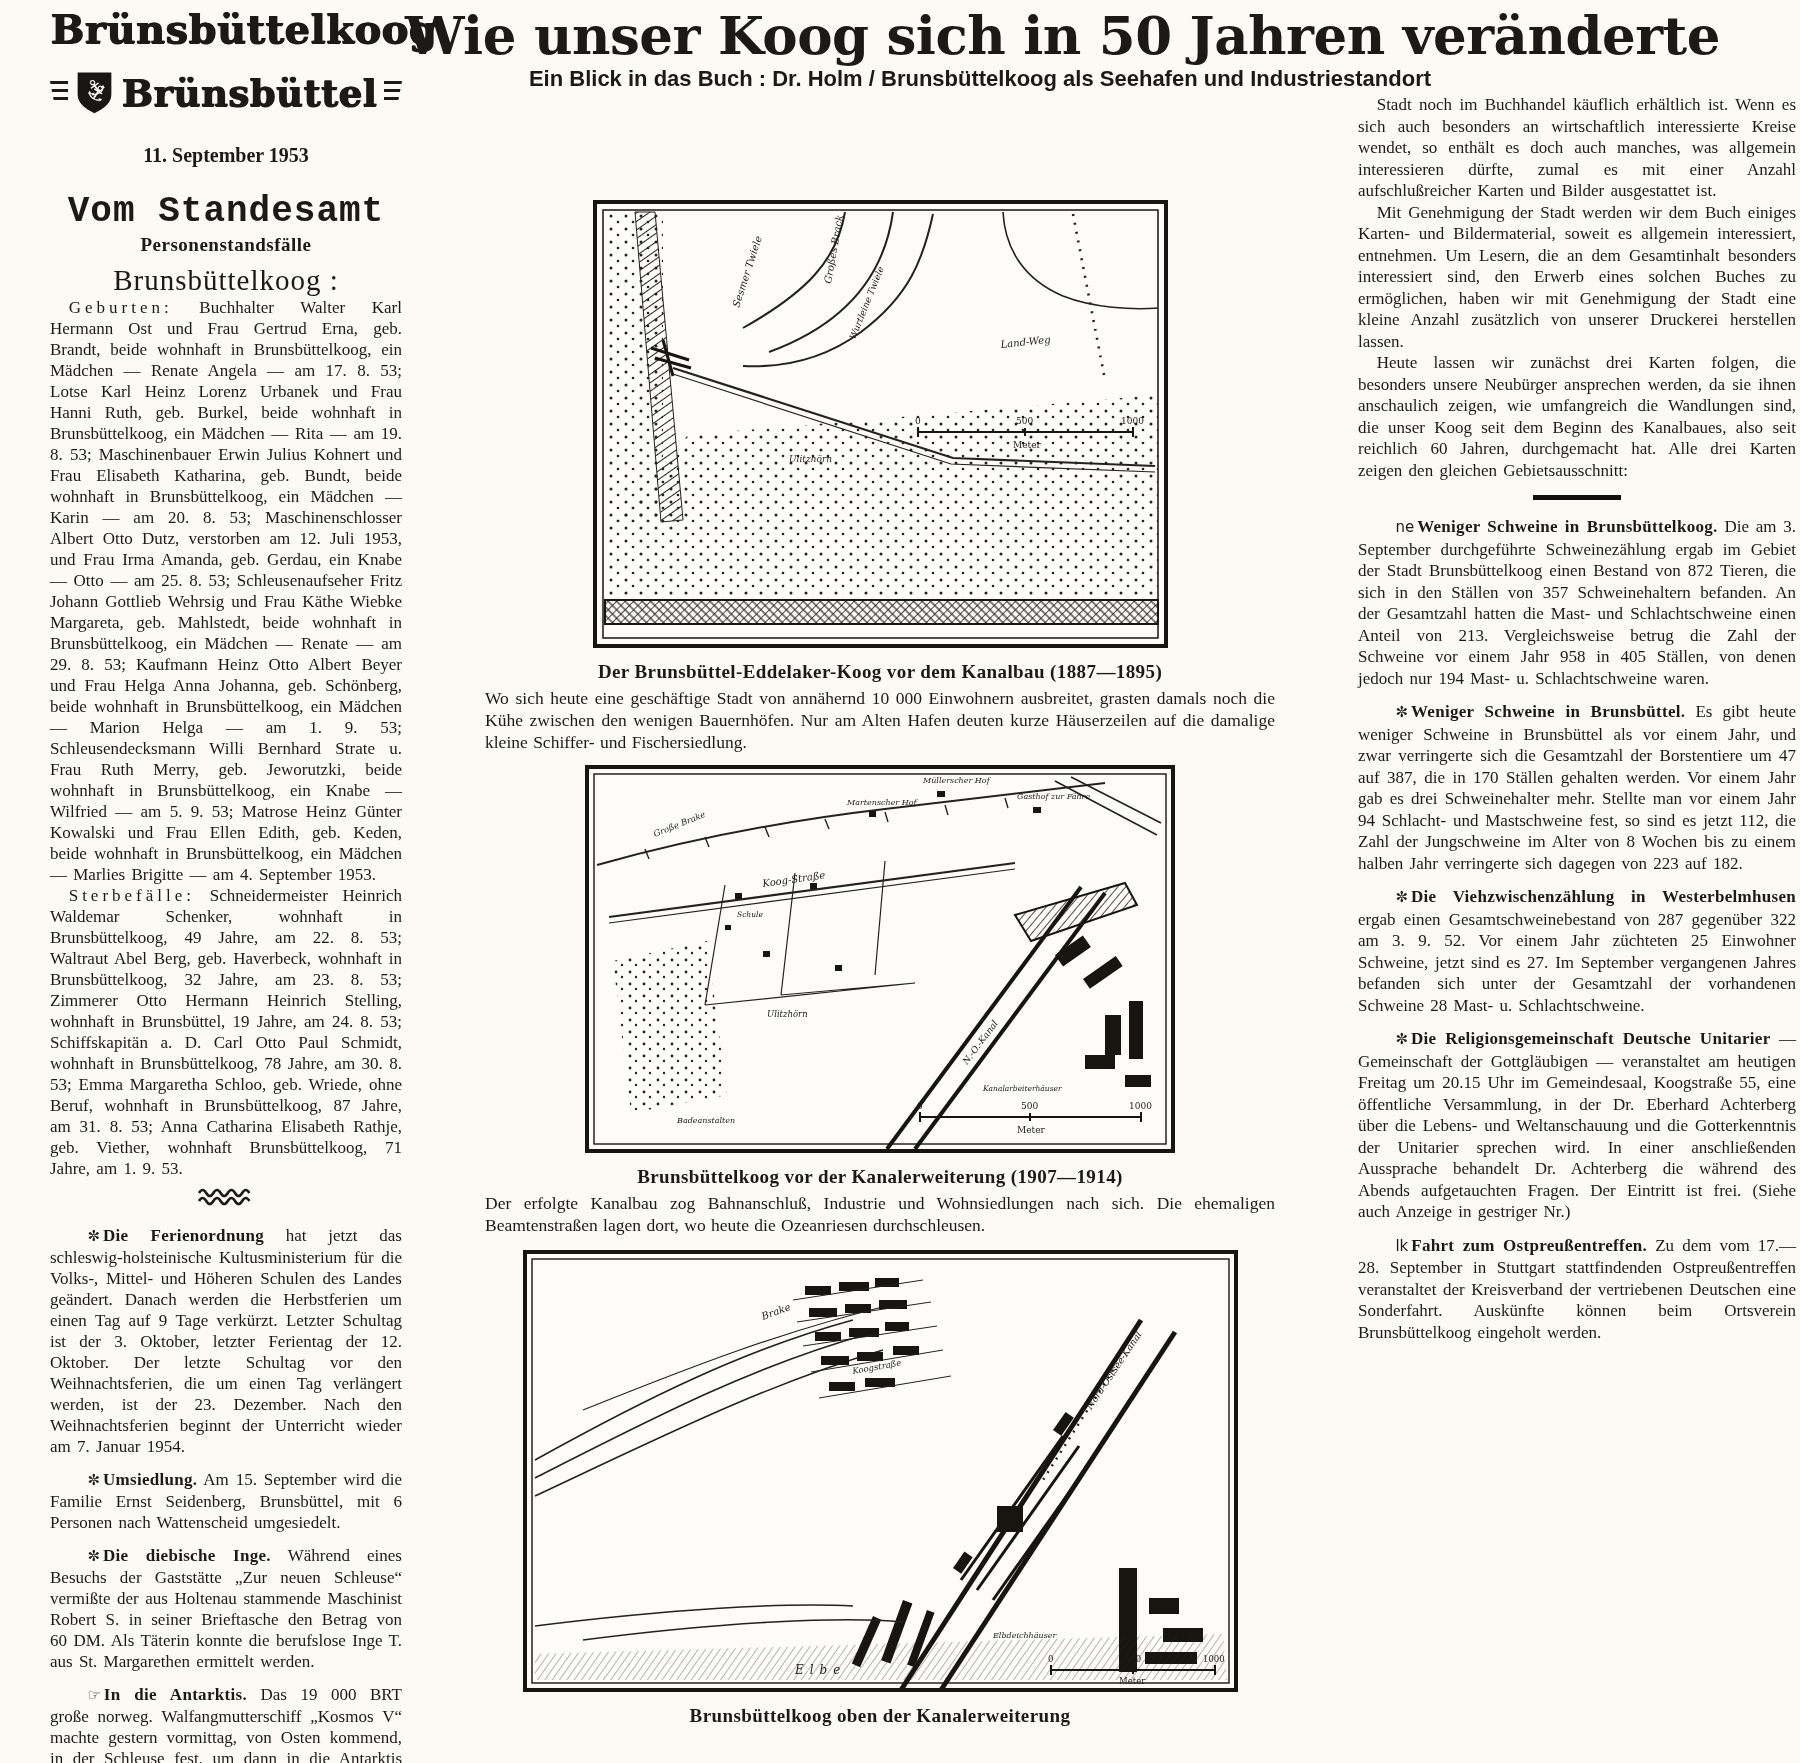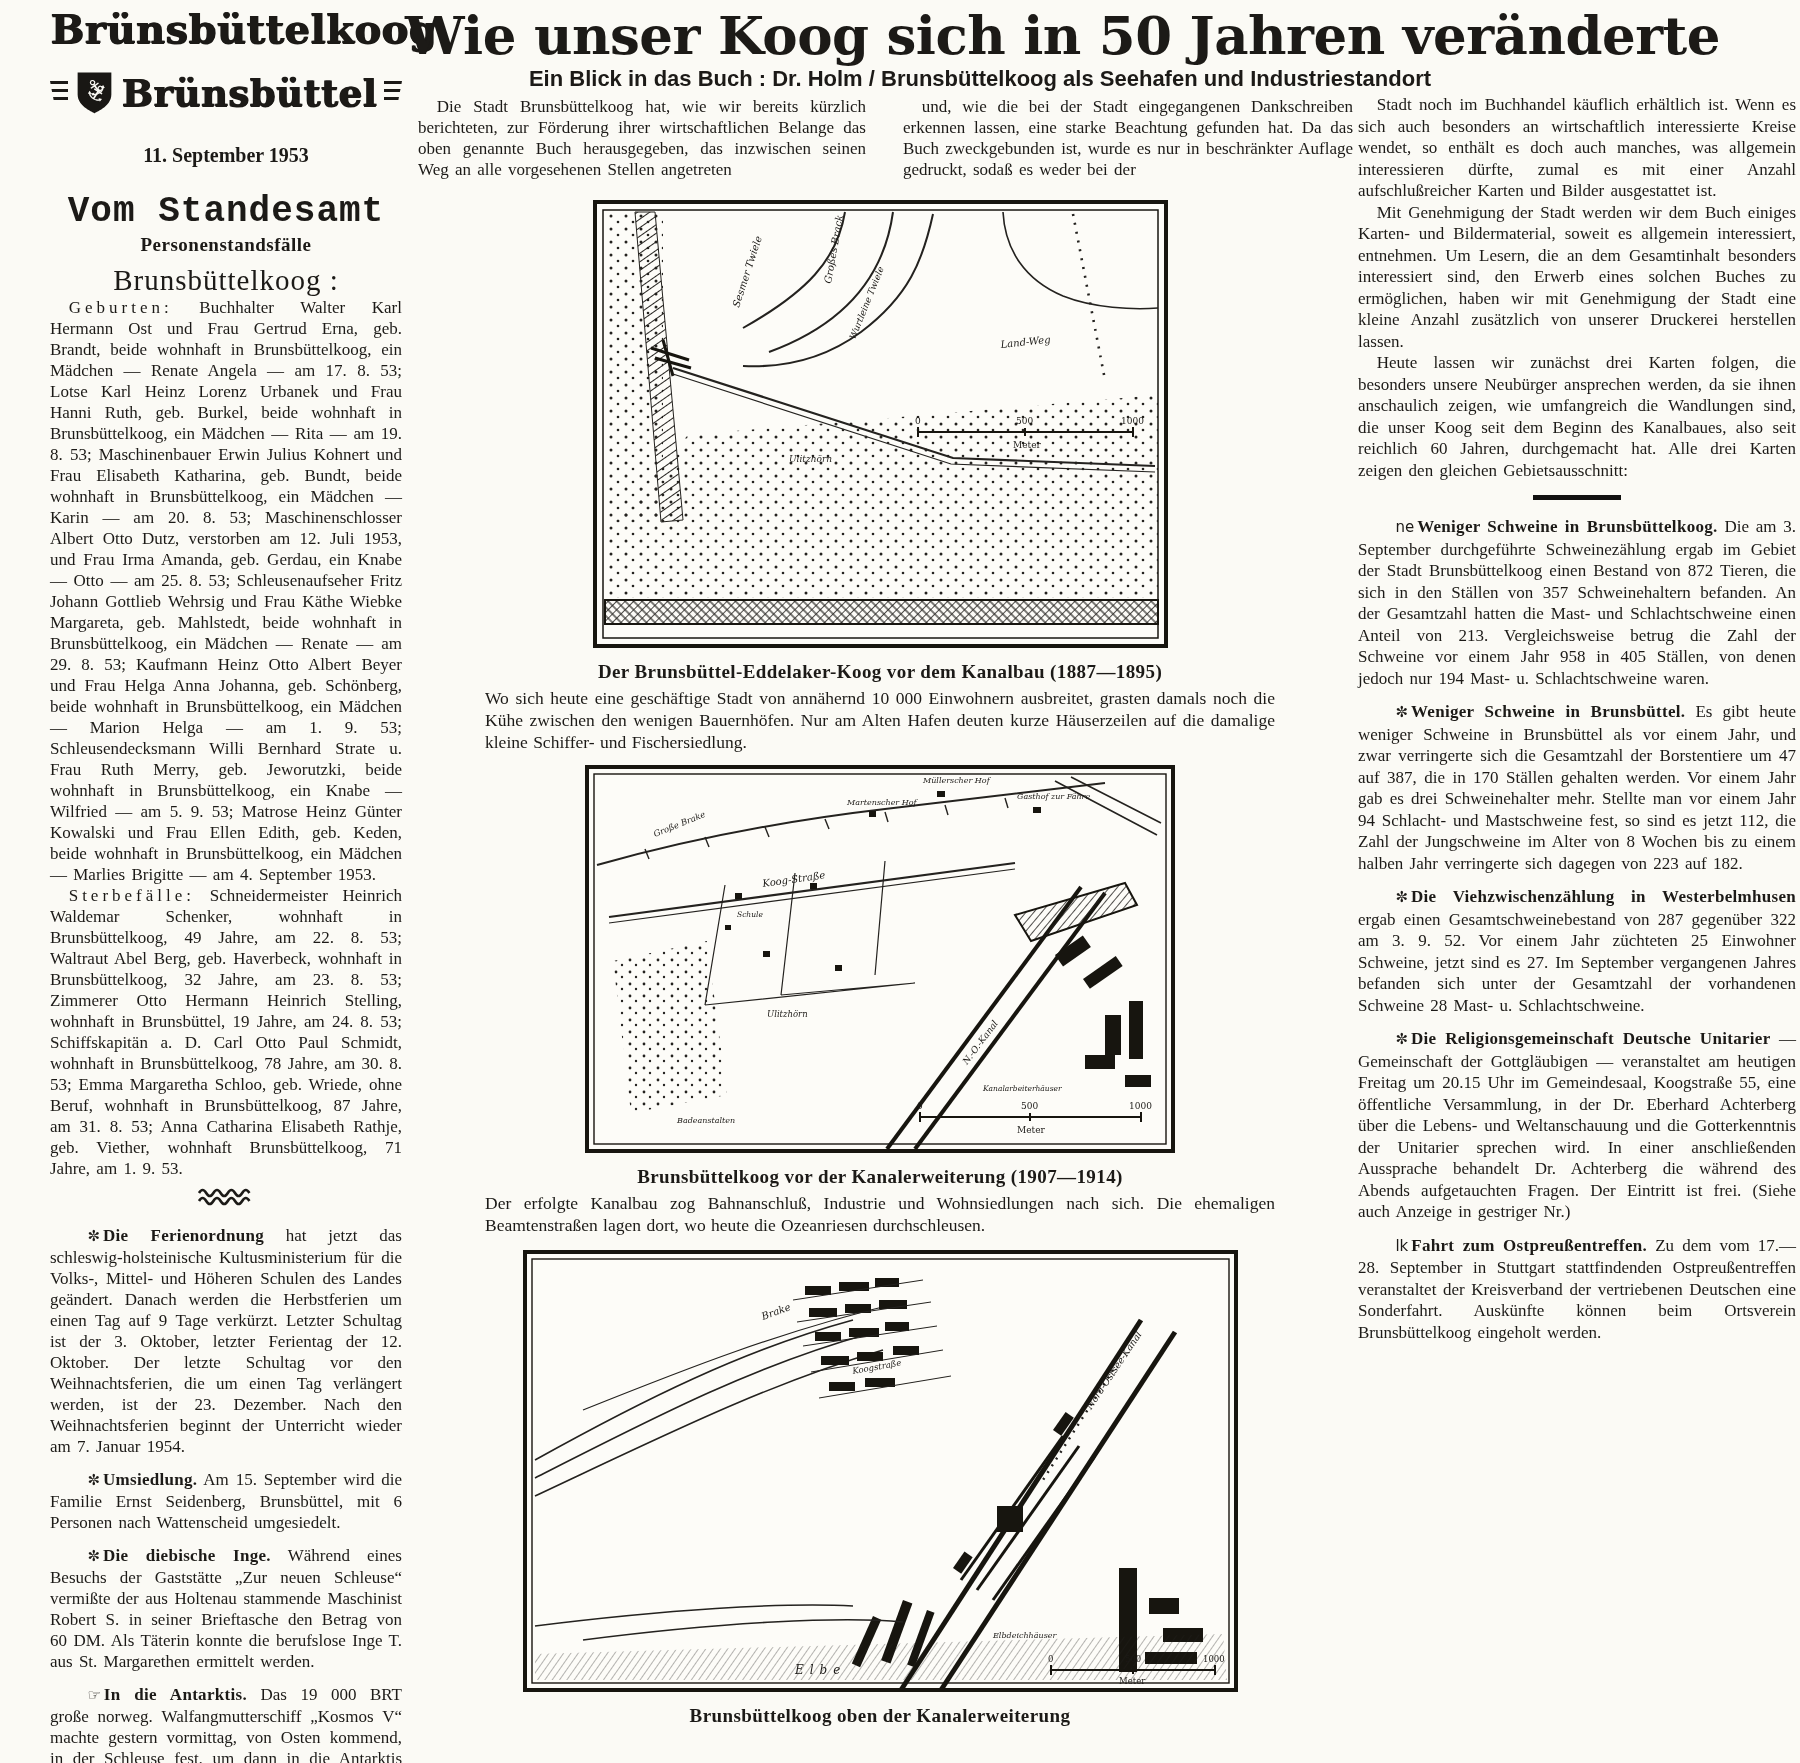--- a/index.html
+++ b/index.html
@@ -98,26 +98,20 @@
       <p><span class="marker">✼</span><b>Umsiedlung.</b> <span>Am 15. September wird die Familie Ernst Seidenberg, Brunsbüttel, mit 6 Personen nach Wattenscheid umgesiedelt.</span></p>
       <p><span class="marker">✼</span><b>Die diebische Inge.</b> <span>Während eines Besuchs der Gaststätte „Zur neuen Schleuse“ vermißte der aus Holtenau stammende Maschinist Robert S. in seiner Brieftasche den Betrag von 60 DM. Als Täterin konnte die berufslose Inge T. aus St. Margarethen ermittelt werden.</span></p>
       <p><span class="marker">☞</span><b>In die Antarktis.</b> <span>Das 19 000 BRT große norweg. Walfangmutterschiff „Kosmos V“ machte gestern vormittag, von Osten kommend, in der Schleuse fest, um dann in die Antarktis auszulaufen.</span></p>
 
     </div>
   </div>
 
   <div class="headline">Wie unser Koog sich in 50 Jahren veränderte</div>
   <div class="subhead">Ein Blick in das Buch :  Dr. Holm / Brunsbüttelkoog als Seehafen und Industriestandort</div>
 
-  <div class="intro-a body-txt">
-    <p>Die Stadt Brunsbüttelkoog hat, wie wir bereits kürzlich berichteten, zur Förderung ihrer wirtschaftlichen Belange das oben genannte Buch herausgegeben, das inzwischen seinen Weg an alle vorgesehenen Stellen angetreten</p>
-  </div>
-  <div class="intro-b body-txt">
-    <p>und, wie die bei der Stadt eingegangenen Dankschreiben erkennen lassen, eine starke Beachtung gefunden hat. Da das Buch zweckgebunden ist, wurde es nur in beschränkter Auflage gedruckt, sodaß es weder bei der</p>
-  </div>
 
   <div class="figure fig1">
     <svg width="575" height="448" viewBox="0 0 575 448">
       <defs>
         <pattern id="m1-dots" width="15" height="13" patternUnits="userSpaceOnUse">
           <circle cx="3" cy="3" r="1.5" fill="#24221f"></circle>
             <circle cx="10" cy="9" r="1.3" fill="#24221f"></circle>
         </pattern>
         <pattern id="m1-hatch" width="7" height="7" patternUnits="userSpaceOnUse" patternTransform="rotate(55)">
           <line x1="0" y1="0" x2="0" y2="7" stroke="#24221f" stroke-width="2"></line>

